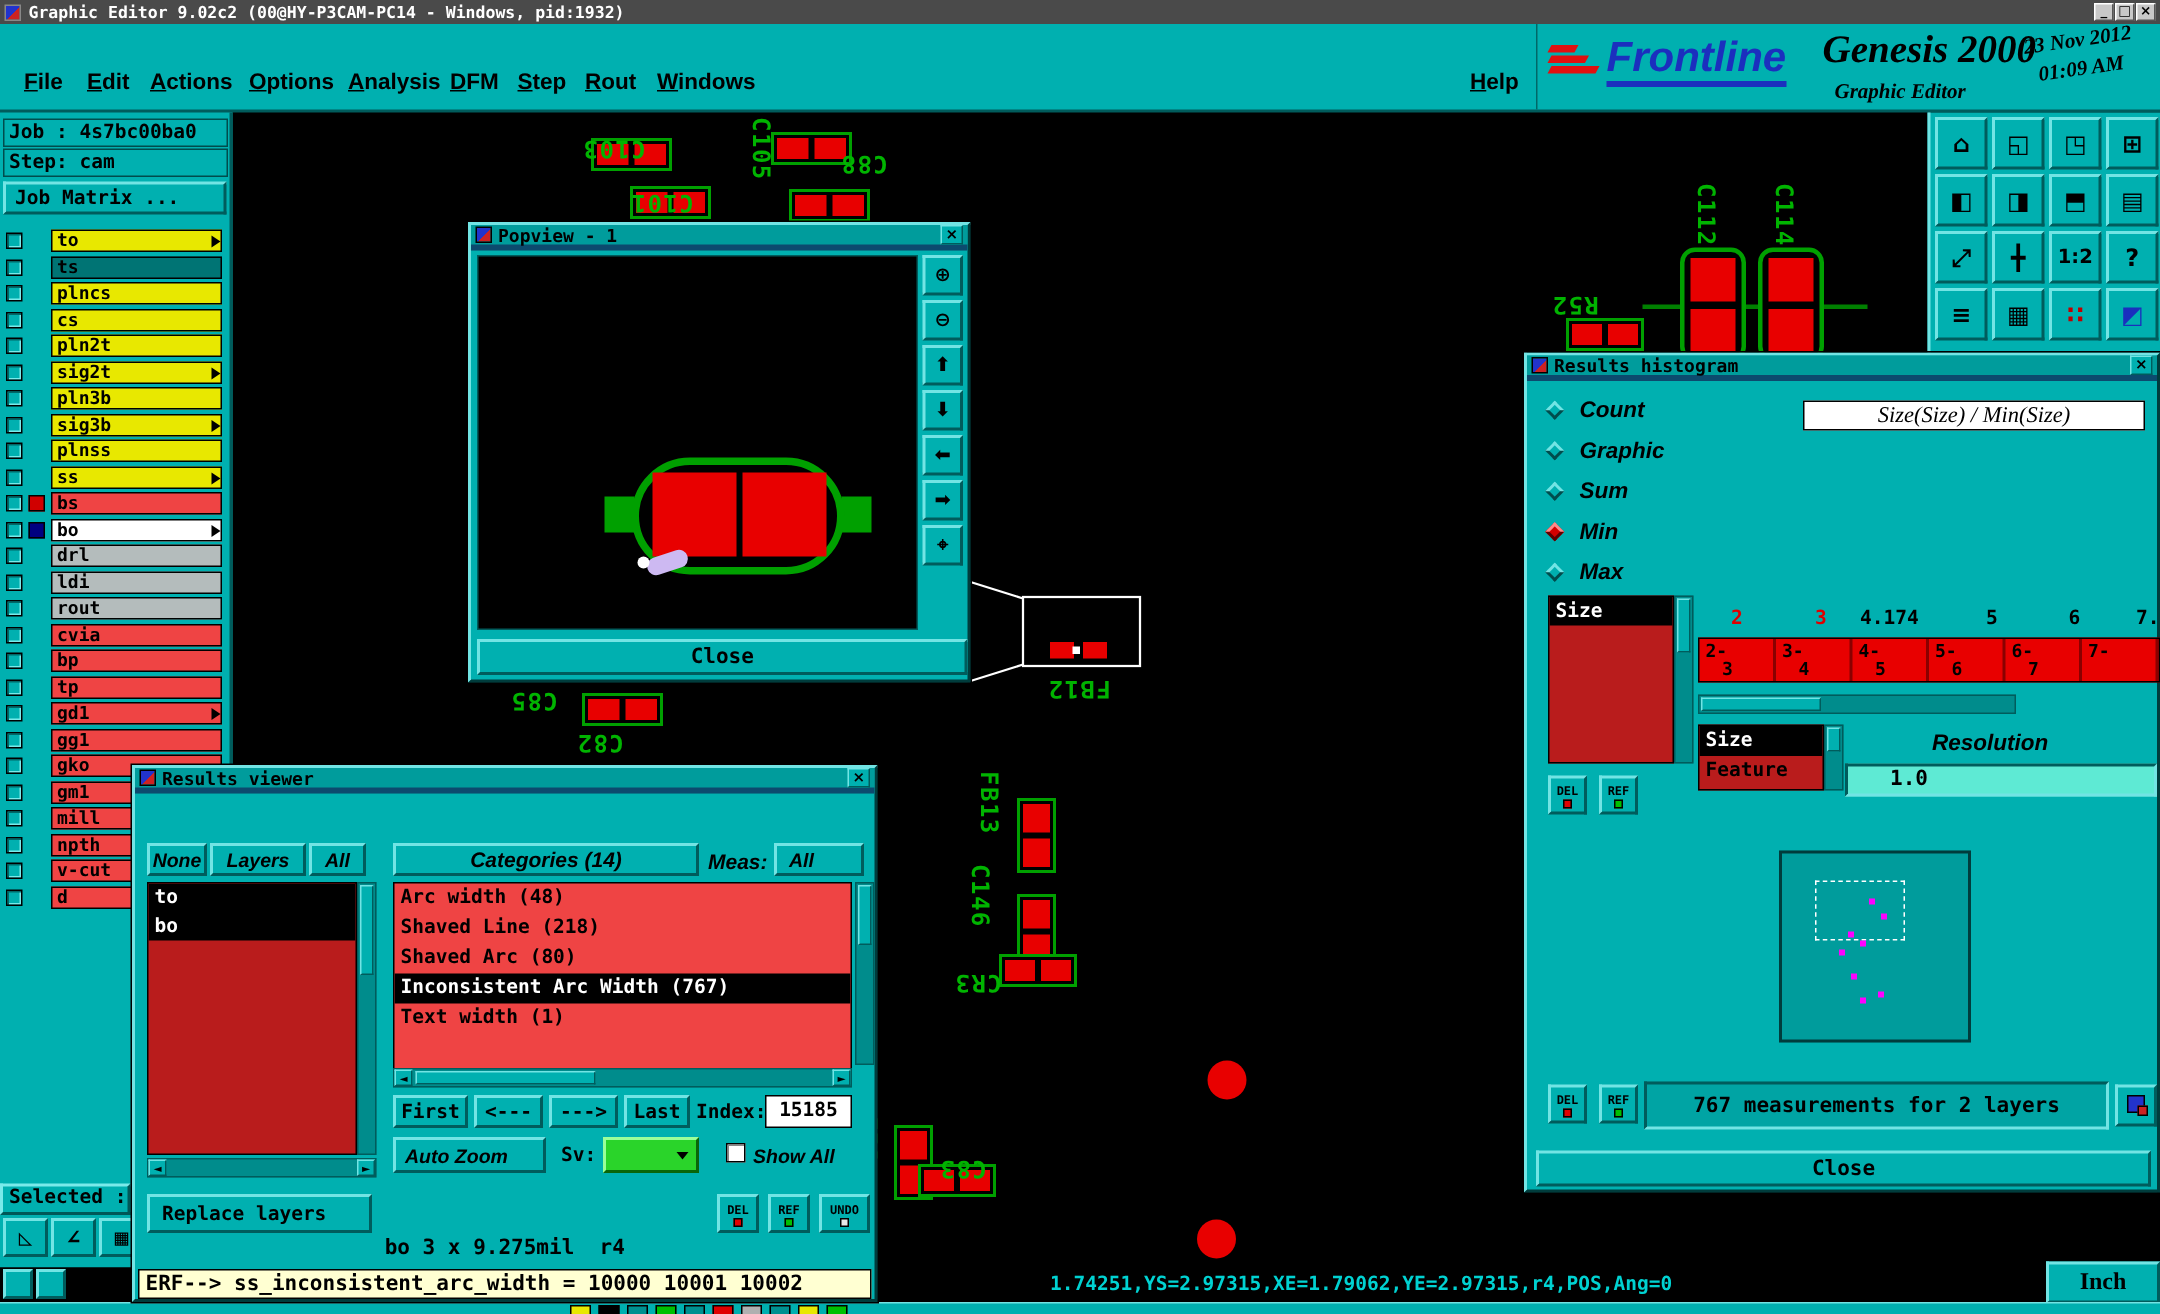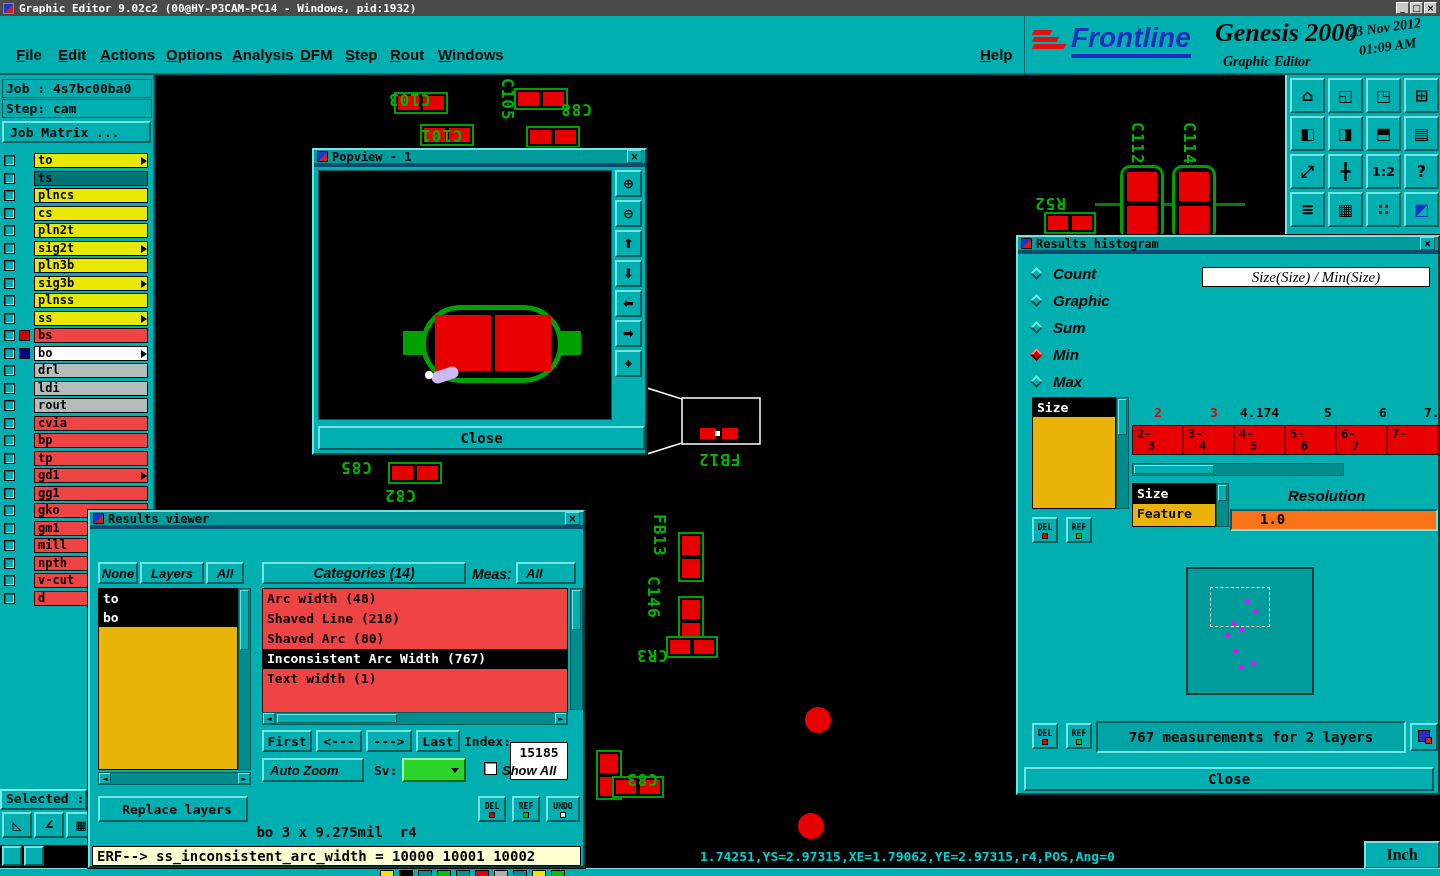--- a/index.html
+++ b/index.html
@@ -46,21 +46,21 @@
 .tall{position:absolute;border:3px solid #00a000;border-radius:10px;padding:4px;display:flex;flex-direction:column;gap:5px;background:#000}
 .circ{position:absolute;background:#e80000;border-radius:50%}
 .clabel{position:absolute;display:inline-block;color:#00b400;font:bold 16px "DejaVu Sans Mono",monospace;letter-spacing:1px;white-space:nowrap}
 .r180{transform:rotate(180deg)}
 .vert{writing-mode:vertical-rl}
 
 .dlg{position:absolute;background:#00b0b0;border:2px solid;border-color:#72e4e4 #003c3c #003c3c #72e4e4;outline:1px solid #000}
 .dtitle{position:absolute;left:0;top:0;right:0;height:17px;background:#009c9c;border-bottom:4px solid #0c4a6e;display:flex;align-items:center;gap:4px;padding:0 3px;font:bold 12px "DejaVu Sans Mono",monospace}
 .dic{width:11px;height:11px;background:linear-gradient(135deg,#2233cc 55%,#cc2222 55%);border:1px solid #000}
 .dx{margin-left:auto;width:15px;height:13px;background:#00b0b0;border:1px solid;border-color:#72e4e4 #005c5c #005c5c #72e4e4;text-align:center;line-height:11px;font:bold 10px "DejaVu Sans",sans-serif}
-.listbox{position:absolute;background:#eab308;border:1px solid #000;overflow:hidden}
+.listbox{position:absolute;background:#b91c1c;border:1px solid #000;overflow:hidden}
 .litem{height:19px;font:bold 13px "DejaVu Sans Mono",monospace;line-height:19px;padding:0 4px;white-space:nowrap;overflow:hidden}
 .litem.sel{background:#000;color:#fff}
 .vscroll{position:absolute;width:13px;background:#008c8c;border:1px solid #005c5c}
 .hscroll{position:absolute;height:13px;background:#008c8c;border:1px solid #005c5c;font:8px "DejaVu Sans",sans-serif}
 .thumb{position:absolute;background:#00b0b0;border:1px solid;border-color:#72e4e4 #005c5c #005c5c #72e4e4}
 .sarr{position:absolute;top:0;width:12px;height:11px;background:#00b0b0;border:1px solid;border-color:#72e4e4 #005c5c #005c5c #72e4e4;text-align:center;line-height:10px;font-size:7px}
 .caret{position:absolute;right:5px;top:50%;margin-top:-2px;border-left:4px solid transparent;border-right:4px solid transparent;border-top:5px solid #000}
 .chk{position:absolute;width:13px;height:13px;background:#fff;border:1px solid #000;box-shadow:inset 1px 1px 0 #888}
 .sbtn{position:absolute;background:#00b0b0;border:2px solid;border-color:#72e4e4 #005c5c #005c5c #72e4e4;font:bold 8px "DejaVu Sans Mono",monospace;text-align:center;padding-top:2px}
 .dot{display:block;width:6px;height:6px;margin:1px auto 0;border:1px solid #000}
@@ -70,21 +70,21 @@
 .stat{position:absolute;display:flex;align-items:center;font:bold italic 15px "Liberation Sans",sans-serif}
 .diam{width:9px;height:9px;background:#00b0b0;border:2px solid;border-color:#72e4e4 #004c4c #004c4c #72e4e4;transform:rotate(45deg);margin-right:12px}
 .diam.on{background:#d40000;border-color:#ff8a8a #5c0000 #5c0000 #ff8a8a}
 .formula{position:absolute;background:#fff;border:1px solid #000;font:italic 15px "Liberation Serif",serif;text-align:center;line-height:18px}
 .tick{position:absolute;font:bold 13px "DejaVu Sans Mono",monospace}
 .tick.red{color:#e00000}
 .bars{position:absolute;display:flex;background:#e80000;border:1px solid #000}
 .bincell{flex:1;position:relative;border-right:2px solid #8a0000;font:bold 12px "DejaVu Sans Mono",monospace}
 .bt{position:absolute;left:4px;top:1px}
 .bb{position:absolute;left:15px;bottom:1px}
-.resval{position:absolute;background:#f97316;border:2px solid;border-color:#005c5c #72e4e4 #72e4e4 #005c5c;font:bold 14px "DejaVu Sans Mono",monospace;padding-left:28px;line-height:17px}
+.resval{position:absolute;background:#5eead4;border:2px solid;border-color:#005c5c #72e4e4 #72e4e4 #005c5c;font:bold 14px "DejaVu Sans Mono",monospace;padding-left:28px;line-height:17px}
 .measbox{position:absolute;background:#00a4a4;border:2px solid;border-color:#005c5c #72e4e4 #72e4e4 #005c5c;font:bold 14px "DejaVu Sans Mono",monospace;text-align:center;line-height:28px}
 .preview{position:absolute;background:#009c9c;border:2px solid #003c3c}
 .dashrect{position:absolute;border:1px dashed #fff}
 .mdot{position:absolute;width:4px;height:4px;background:#ff00ff}
 
 .stadium{position:absolute;border:5px solid #00a000;border-radius:40px;background:#000}
 .blob{position:absolute;background:#cdb9f2;border-radius:6px;transform:rotate(-18deg)}
 
 .tbn{position:absolute;width:35px;height:35px;background:#00b0b0;border:2px solid;border-color:#72e4e4 #005c5c #005c5c #72e4e4;font:bold 16px "DejaVu Sans",sans-serif;text-align:center;line-height:30px}
 .pvt{position:absolute;left:0;width:27px;height:27px;background:#00b0b0;border:2px solid;border-color:#72e4e4 #005c5c #005c5c #72e4e4;font:bold 13px "DejaVu Sans",sans-serif;text-align:center;line-height:22px}
@@ -454,31 +454,31 @@
         <span class="sarr" style="left:0">◄</span>
         <span class="sarr" style="right:0">►</span>
         <i class="thumb" style="top:1px;left:14px;width:120px;height:9px"></i>
       </div>
 
     <button class="btn" style="left:172px;top:218px;width:50px;height:22px">First</button>
     <button class="btn" style="left:226px;top:218px;width:46px;height:22px">&lt;---</button>
     <button class="btn" style="left:276px;top:218px;width:46px;height:22px">---&gt;</button>
     <button class="btn" style="left:326px;top:218px;width:44px;height:22px">Last</button>
     <span class="lbl" style="left:374px;top:222px">Index:</span>
-    <div class="idxbox" style="left:420px;top:230px;width:58px;height:38px">15185</div>
+    <div class="idxbox" style="left:420px;top:218px;width:58px;height:22px">15185</div>
 
     <button class="btn it" style="left:172px;top:246px;width:102px;height:24px;text-align:left;padding-left:6px">Auto Zoom</button>
     <span class="lbl" style="left:284px;top:251px">Sv:</span>
     <button class="grnbtn" style="left:312px;top:246px;width:64px;height:24px">
         <i class="caret"></i>
       </button>
     <i class="chk" style="left:394px;top:250px"></i>
     <span class="lbl-it" style="left:412px;top:251px;font-size:13px">Show All</span>
 
-    <button class="btn" style="left:8px;top:284px;width:150px;height:26px;text-align:center;padding-left:8px">Replace layers</button>
+    <button class="btn" style="left:8px;top:284px;width:150px;height:26px;text-align:left;padding-left:8px">Replace layers</button>
     <button class="sbtn" style="left:388px;top:284px;width:28px;height:26px"><span>DEL</span><i class="dot" style="background:#e00000"></i></button>
     <button class="sbtn" style="left:422px;top:284px;width:28px;height:26px"><span>REF</span><i class="dot" style="background:#00c000"></i></button>
     <button class="sbtn" style="left:456px;top:284px;width:34px;height:26px"><span>UNDO</span><i class="dot" style="background:#e8e8e8"></i></button>
 
     <div class="rv-status" style="left:4px;top:312px;width:485px;height:20px">bo 3 x 9.275mil  r4</div>
     <div class="erf" style="left:2px;top:334px;width:489px;height:20px">ERF--&gt; ss_inconsistent_arc_width = 10000 10001 10002</div>
   </div>
 
   <div class="dlg" style="left:1016px;top:235px;width:424px;height:560px">
     <div class="dtitle">

